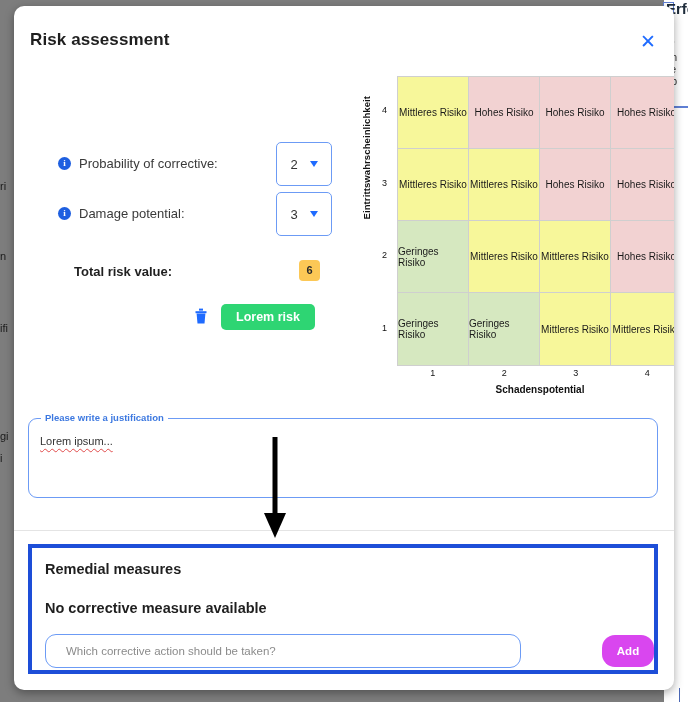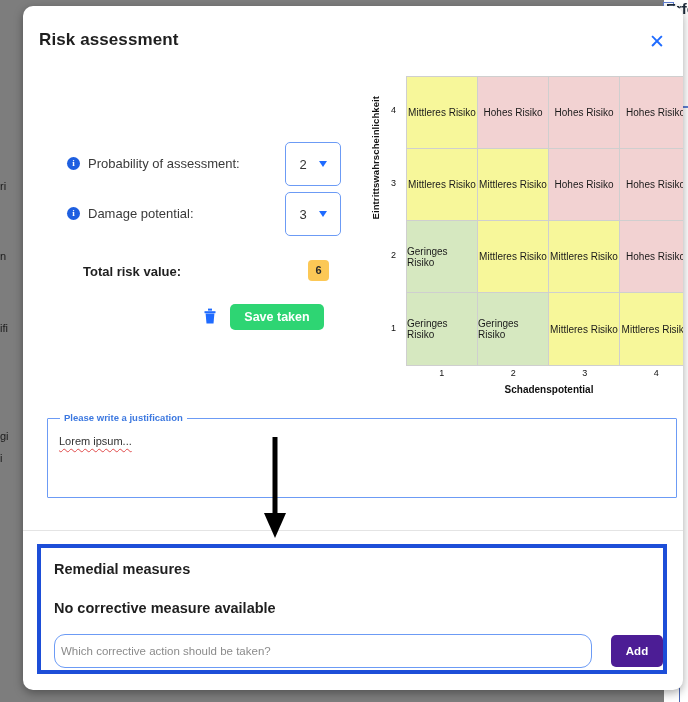--- a/index.html
+++ b/index.html
@@ -90,21 +90,20 @@
   #risk-dialog {
     position: absolute;
     left: 14px;
     top: 6px;
     width: 660px;
     height: 684px;
     background: #ffffff;
     border-radius: 10px;
     box-shadow: 0 3px 10px rgba(0,0,0,.35);
     overflow: hidden;
-    margin-left: 9px;
   }
 
   .dialog-title {
     position: absolute;
     left: 16px;
     top: 24px;
     font-size: 17px;
     font-weight: bold;
     color: #1f1f1f;
     letter-spacing: .1px;
@@ -307,26 +306,26 @@
     width: 286px;
     text-align: center;
     font-size: 10px;
     font-weight: bold;
     color: #111;
   }
 
   
   .justification {
     position: absolute;
-    left: 24px;
+    left: 14px;
     top: 412px;
     width: 630px;
     height: 80px;
     border: 1.3px solid #6c9bf5;
-    border-radius: 1px;
+    border-radius: 9px;
     box-sizing: border-box;
     background: #fff;
   }
   .justification-legend {
     position: absolute;
     left: 12px;
     top: -7px;
     background: #fff;
     padding: 0 4px;
     font-size: 9.5px;
@@ -380,42 +379,42 @@
     left: 13px;
     top: 52px;
     font-size: 14.5px;
     font-weight: bold;
     color: #1f1f1f;
   }
   .measure-input {
     position: absolute;
     left: 13px;
     top: 86px;
-    width: 538px;
+    width: 476px;
     height: 34px;
     border: 1.2px solid #6c9bf5;
     border-radius: 11px;
     box-sizing: border-box;
-    padding: 0 6px;
+    padding: 0 20px;
     font-size: 11.5px;
     color: #333;
     background: #fff;
     outline: none;
     font-family: "Liberation Sans", sans-serif;
   }
   .measure-input::placeholder { color: #8b8b8b; }
   .add-btn {
     position: absolute;
     left: 570px;
     top: 87px;
     width: 52px;
     height: 32px;
-    background: #4c1d95;
+    background: #d946ef;
     border: none;
-    border-radius: 5px;
+    border-radius: 13px;
     color: #fff;
     font-size: 11.5px;
     font-weight: bold;
     cursor: pointer;
     font-family: "Liberation Sans", sans-serif;
   }
 
   
   .annot-arrow {
     position: absolute;
@@ -452,21 +451,21 @@
 
 <div id="risk-dialog">
 
   <div class="dialog-title">Risk assessment</div>
   <div class="close-icon">✕</div>
 
   <div class="controls">
 
     <div class="ctl-row row1">
       <span class="info-icon">i</span>
-      <span class="ctl-label">Probability of assessment:</span>
+      <span class="ctl-label">Probability of corrective:</span>
     </div>
     <div class="select-box sel1">
       <span class="select-val">2</span>
       <span class="caret"></span>
     </div>
 
     <div class="ctl-row row2">
       <span class="info-icon">i</span>
       <span class="ctl-label">Damage potential:</span>
     </div>
@@ -478,21 +477,21 @@
     <div class="total-label">Total risk value:</div>
     <div class="total-badge">6</div>
 
     <span class="trash-icon">
       <svg width="16" height="18" viewBox="0 0 16 18" aria-hidden="true">
         <rect x="2.5" y="4.2" width="11" height="2" fill="#1f6bff"></rect>
         <rect x="6" y="1.6" width="4" height="2" fill="#1f6bff"></rect>
         <path d="M3.6 6.4 h8.8 l-0.9 10.2 h-7 Z" fill="#1f6bff"></path>
       </svg>
     </span>
-    <button class="save-btn">Save taken</button>
+    <button class="save-btn">Lorem risk</button>
   </div>
 
   <div class="matrix-wrap">
     <div class="y-axis-title">Eintrittswahrscheinlichkeit</div>
     <div class="y-ticks" id="y-ticks">
         <div class="y-tick" style="top: 29px;">4</div>
         <div class="y-tick" style="top: 101.5px;">3</div>
         <div class="y-tick" style="top: 174px;">2</div>
         <div class="y-tick" style="top: 246.5px;">1</div>
       </div>

